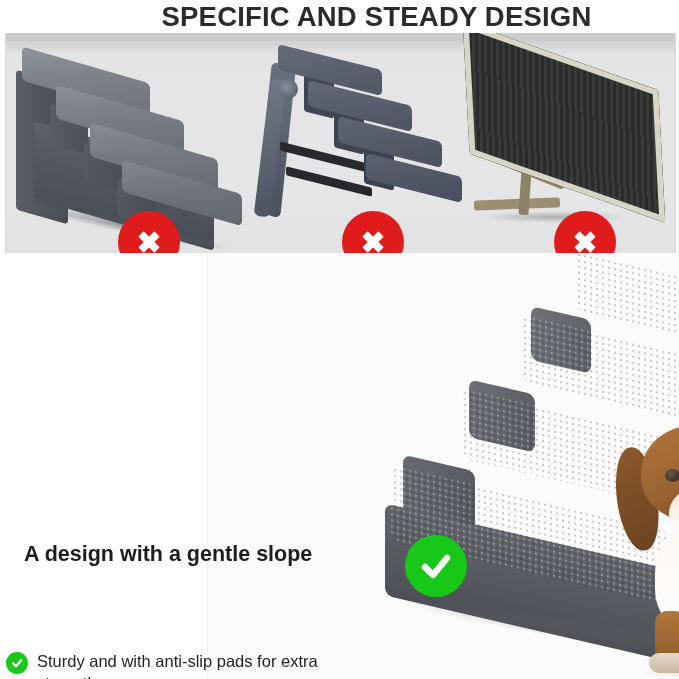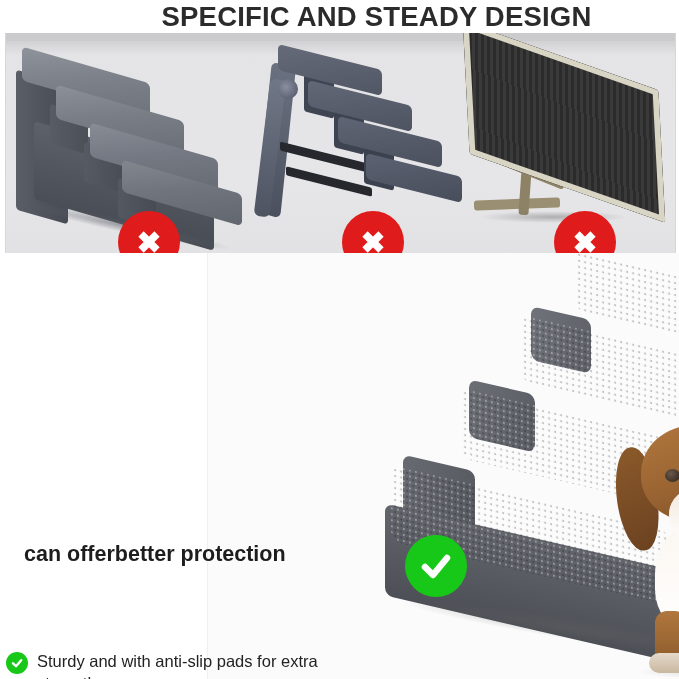--- a/index.html
+++ b/index.html
@@ -292,21 +292,21 @@
       </div>
     </div>
 
     <div class="badge check check-big">
       <svg width="38" height="38" viewBox="0 0 38 38" aria-hidden="true">
         <path d="M8 20 L16 28 L30 11" fill="none" stroke="#ffffff" stroke-width="6.5" stroke-linecap="round" stroke-linejoin="round"></path>
       </svg>
     </div>
 
     <div class="headline">
-      <div>can offerbetter protection</div>
+      <div>A design with a gentle slope</div>
     </div>
 
     <div class="bullets">
       <div class="bullet">
         <span class="bico">
           <svg width="14" height="14" viewBox="0 0 14 14" aria-hidden="true">
             <path d="M3 7.3 L6 10.2 L11.2 4.2" fill="none" stroke="#ffffff" stroke-width="2.4" stroke-linecap="round" stroke-linejoin="round"></path>
           </svg>
         </span>
         <span class="btxt">Sturdy and with anti-slip pads for extra strength.</span>

